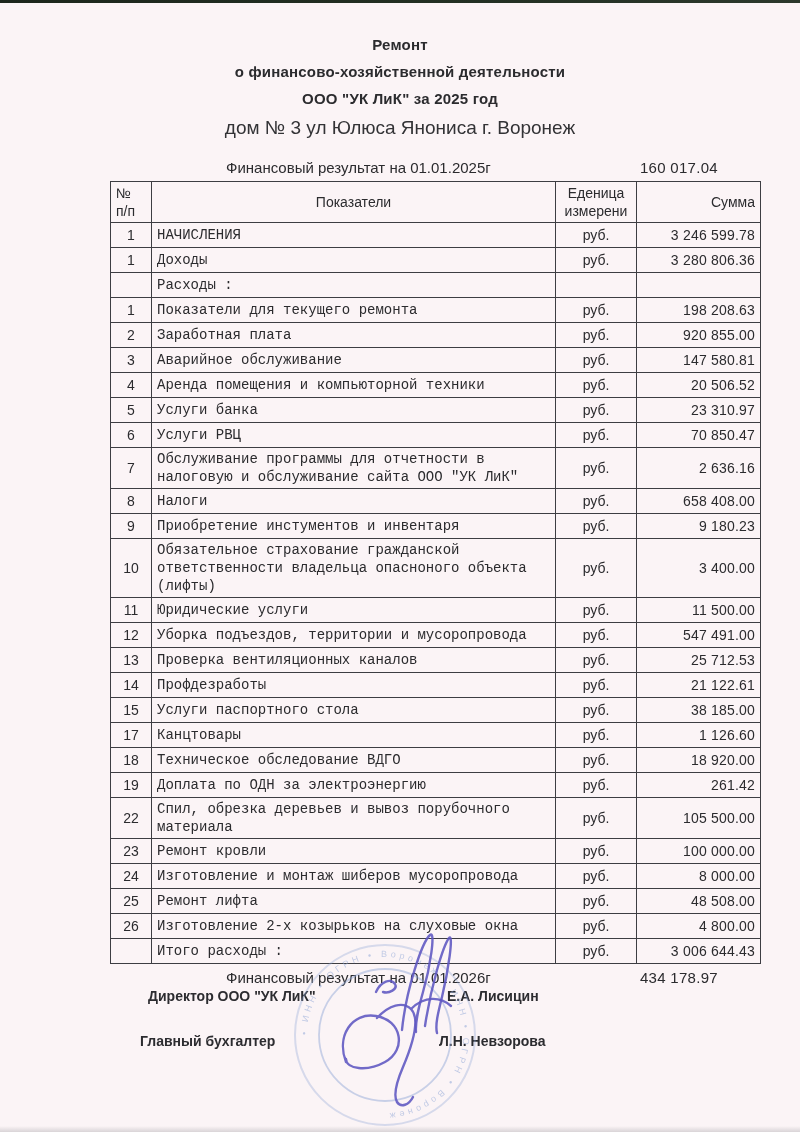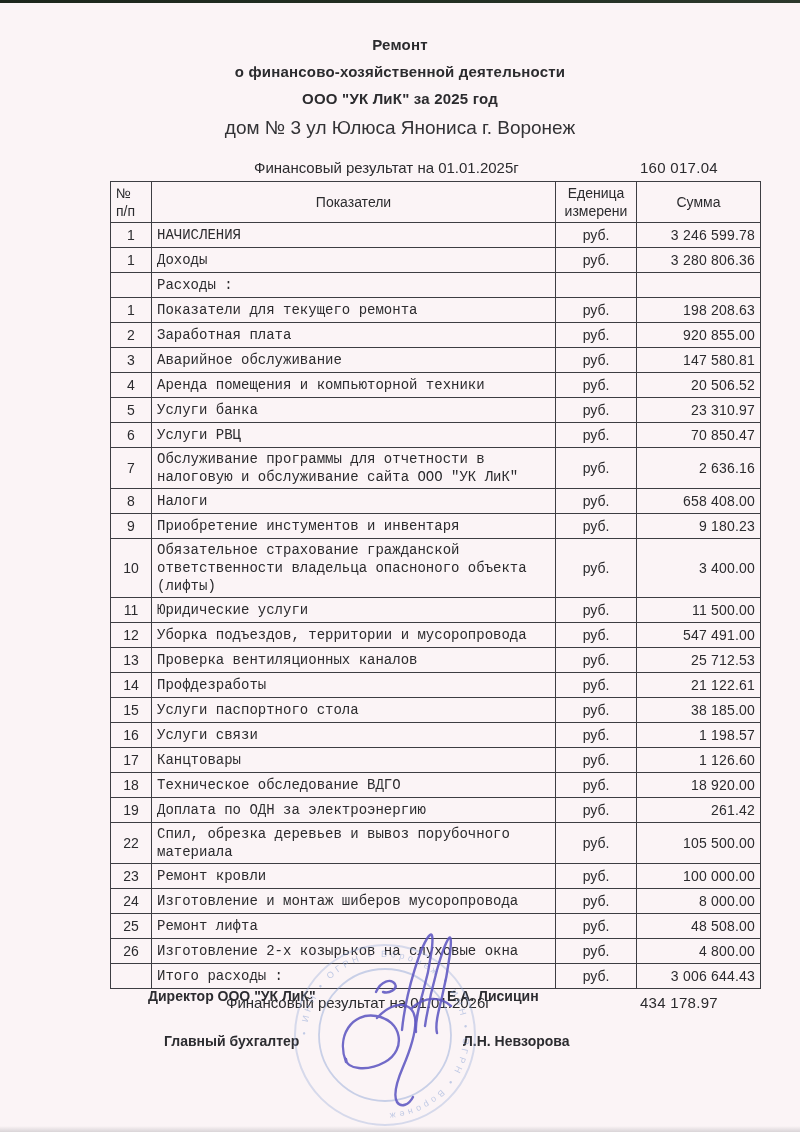--- a/index.html
+++ b/index.html
@@ -22,21 +22,21 @@
   .header { text-align:center; padding-top:36px; }
   .title-line { font-size:15px; font-weight:700; margin:0 0 10px 0; letter-spacing:.2px; }
   .address-line { font-size:19px; font-weight:400; margin:0; color:#333336; }
 
   .fin-line {
     display:flex; align-items:baseline;
     font-size:15px; font-weight:400; color:#2b2b2e;
   }
   .fin-line .fin-label { margin-left:226px; }
   .fin-line .fin-value { margin-left:auto; margin-right:82px; letter-spacing:.3px; }
-  .fin-top { margin-top:20px; margin-bottom:5px;margin-left:28px; }
+  .fin-top { margin-top:20px; margin-bottom:5px; }
   .fin-bottom { margin-top:5px; }
 
   table.report {
     border-collapse:collapse;
     margin-left:110px;
     width:612px;
     table-layout:fixed;
     background:transparent;
   }
   table.report th, table.report td {
@@ -49,32 +49,32 @@
   }
   th.c-num, td.c-num { width:30px; }
   th.c-ind, td.c-ind { width:393px; }
   th.c-unit, td.c-unit { width:70px; }
   th.c-sum, td.c-sum { width:113px; }
 
   table.report th { font-weight:400; }
   th.c-num { text-align:left; white-space:pre-line; font-size:13.5px; padding-left:4px; }
   th.c-ind { text-align:center; }
   th.c-unit { text-align:center; white-space:pre-line; }
-  th.c-sum { text-align:center; }
+  th.c-sum { text-align:right; }
 
   td.c-num { text-align:center; }
   td.c-ind { text-align:left;font-family:Liberation Mono, monospace; }
   td.c-unit { text-align:center; }
   td.c-sum { text-align:right; padding-right:7px; letter-spacing:.2px; }
   td { height:20px; }
 
   .signatures { position:absolute; left:0; top:0; width:800px; height:1132px; pointer-events:none; }
   .sig-row { position:absolute; font-size:14px; font-weight:700; color:#2c2c30; }
   .sig-director { left:148px; top:988px; }
-  .sig-accountant { left:164px; top:1033px; }
+  .sig-accountant { left:140px; top:1033px; }
   .sig-name { position:absolute; left:299px; top:0; white-space:nowrap; font-weight:700; }
   .sig-role { white-space:nowrap; }
 
   .stamp-overlay { position:absolute; left:280px; top:890px; width:340px; height:240px; pointer-events:none; }
 </style>
 </head>
 <body>
 
 <div class="scan-edge-top"></div>
 
@@ -222,26 +222,20 @@
         <td class="c-sum">21 122.61</td>
       </tr>
 
       <tr>
         <td class="c-num">15</td>
         <td class="c-ind">Услуги паспортного стола</td>
         <td class="c-unit">руб.</td>
         <td class="c-sum">38 185.00</td>
       </tr>
 
-      <tr>
-        <td class="c-num">16</td>
-        <td class="c-ind">Услуги связи</td>
-        <td class="c-unit">руб.</td>
-        <td class="c-sum">1 198.57</td>
-      </tr>
 
       <tr>
         <td class="c-num">17</td>
         <td class="c-ind">Канцтовары</td>
         <td class="c-unit">руб.</td>
         <td class="c-sum">1 126.60</td>
       </tr>
 
       <tr>
         <td class="c-num">18</td>

